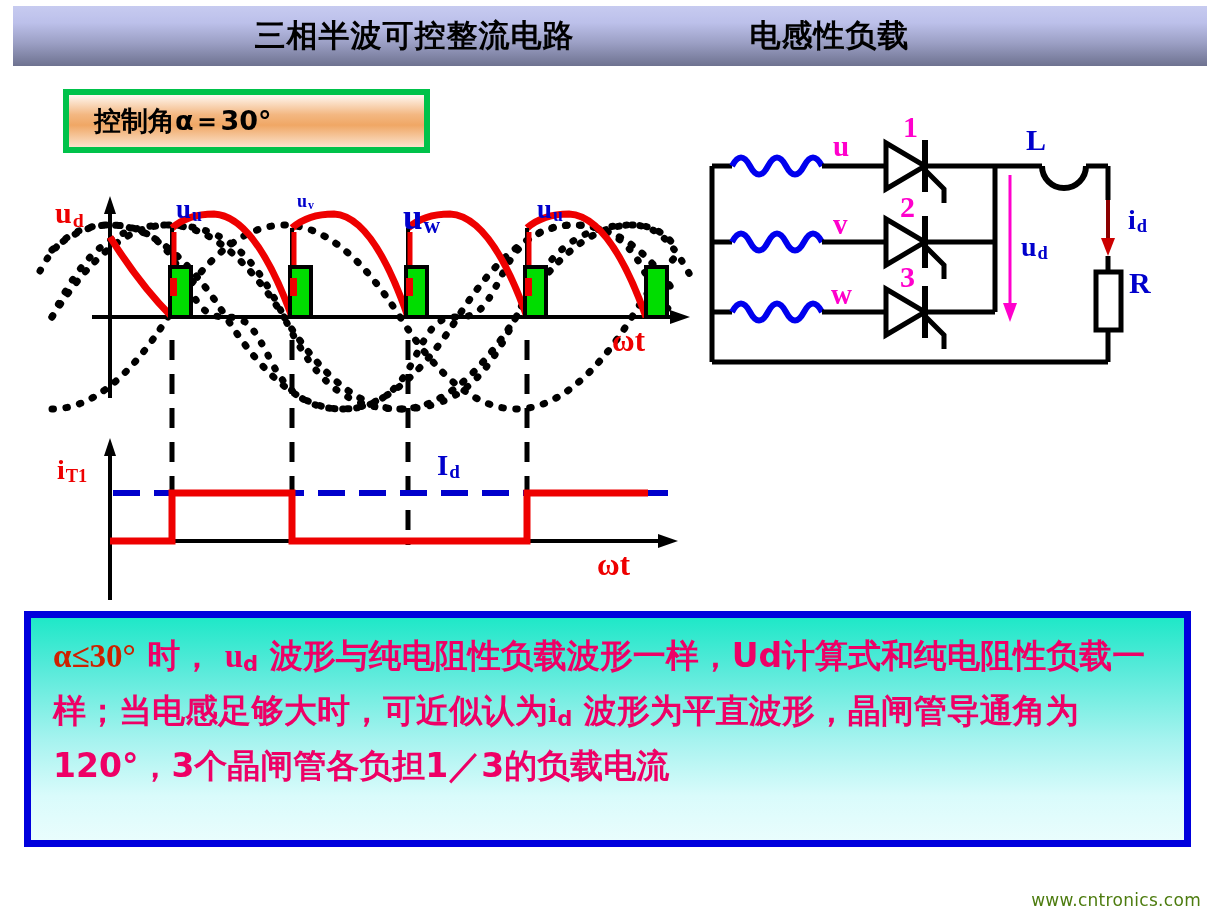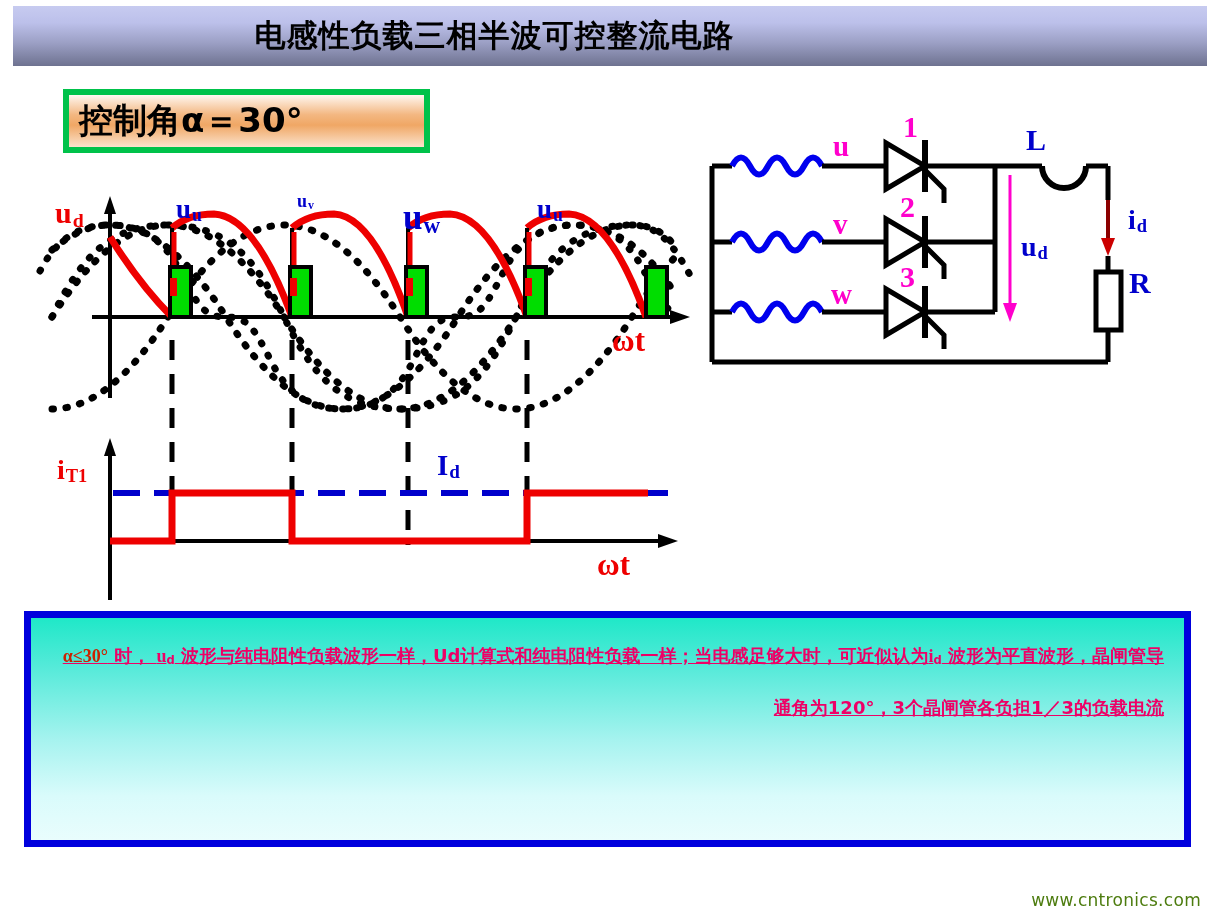--- a/index.html
+++ b/index.html
@@ -54,23 +54,23 @@
     height: 64px;
     border: 6px solid #00c24a;
     box-sizing: border-box;
     background: linear-gradient(to bottom, #fff7f0 0%, #f3b781 38%, #f0a765 58%, #fbe3cd 100%);
     display: flex;
     align-items: center;
   }
   #control-angle-text {
     font-family: "DejaVu Sans", sans-serif;
     font-weight: bold;
-    font-size: 34px;
+    font-size: 27px;
     color: #000000;
-    padding-left: 10px;
+    padding-left: 25px;
     white-space: nowrap;
   }
 
   
   .svg-layer {
     position: absolute;
     left: 0;
     top: 0;
     width: 1219px;
     height: 918px;
@@ -102,26 +102,25 @@
     width: 1167px;
     height: 236px;
     border: 7px solid #0000dd;
     box-sizing: border-box;
     background: linear-gradient(to bottom, #1fe8c8 0%, #55ead9 22%, #a6f3ef 55%, #d9fbfb 80%, #e9fdfd 100%);
     padding: 14px 20px 0 22px;
   }
   #note-text {
     font-family: "DejaVu Sans", sans-serif;
     font-weight: bold;
-    font-size: 18px;
+    font-size: 33px;
     line-height: 47px;
     color: #ee0066;
-    text-align: right;
+    text-align: left;
     letter-spacing: 0px;
-    text-decoration: underline;
   }
   #note-text .alpha-lead {
     color: #cc2200;
     font-family: "Liberation Serif", serif;
   }
   #note-text .ital {
     font-family: "Liberation Serif", "DejaVu Serif", serif;
     font-style: normal;
   }
   #note-text sub {
@@ -138,22 +137,22 @@
     font-size: 17px;
     color: #4d7c0f;
     letter-spacing: 0.3px;
   }
 </style>
 </head>
 <body>
 
 <div id="header-bar">
   <div id="header-inner">
+    <span class="header-title" id="header-title-main">三相半波可控整流电路</span>
     <span class="header-title" id="header-title-sub">电感性负载</span>
-    <span class="header-title" id="header-title-main">三相半波可控整流电路</span>
   </div>
 </div>
 
 <div id="control-angle-box">
   <span id="control-angle-text">控制角α＝30°</span>
 </div>
 
 <svg class="svg-layer" viewBox="0 0 1219 918" xmlns="http://www.w3.org/2000/svg">
 
   <g>

